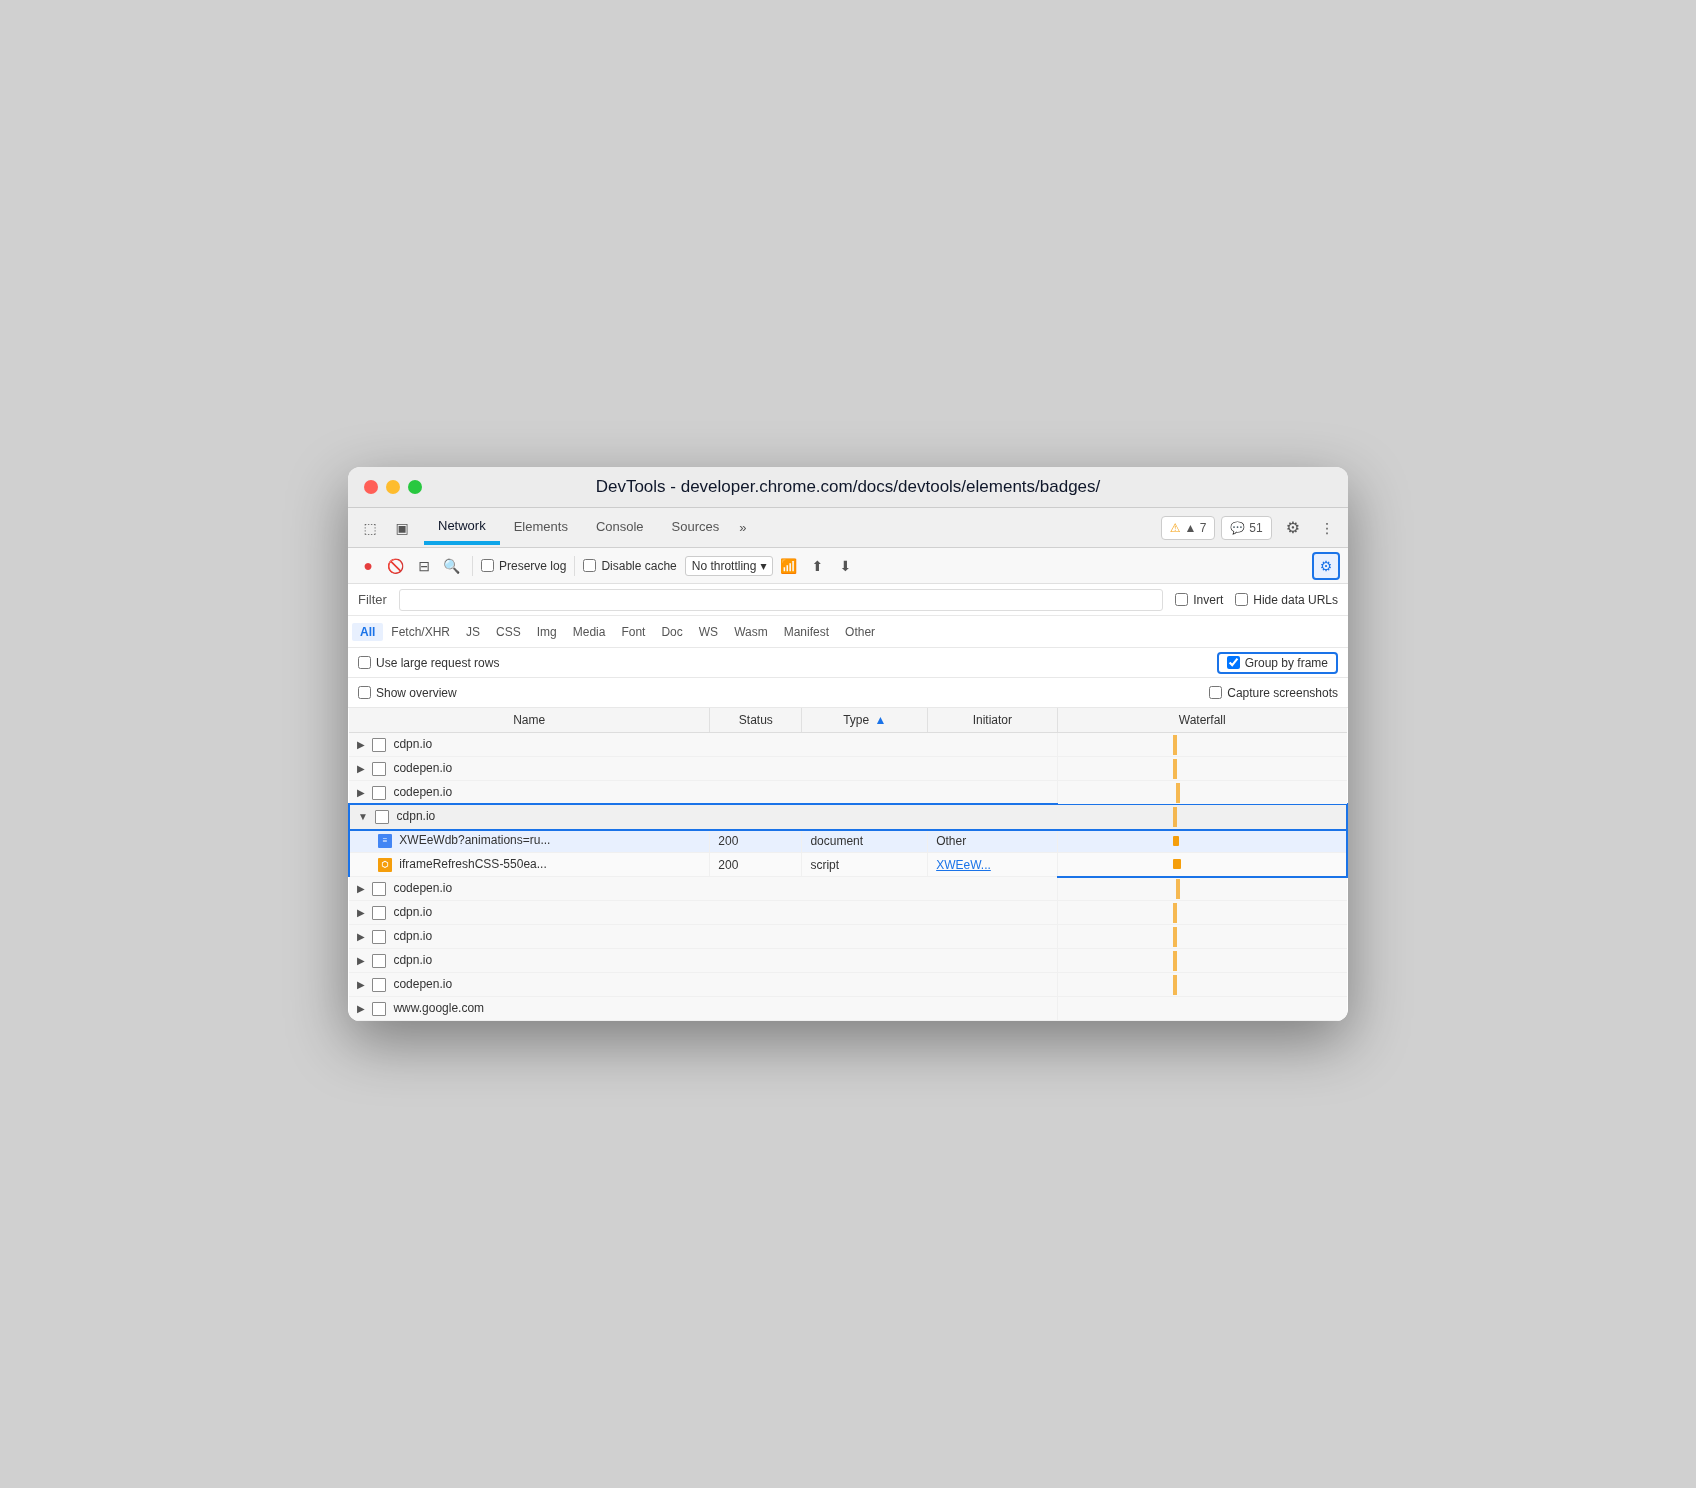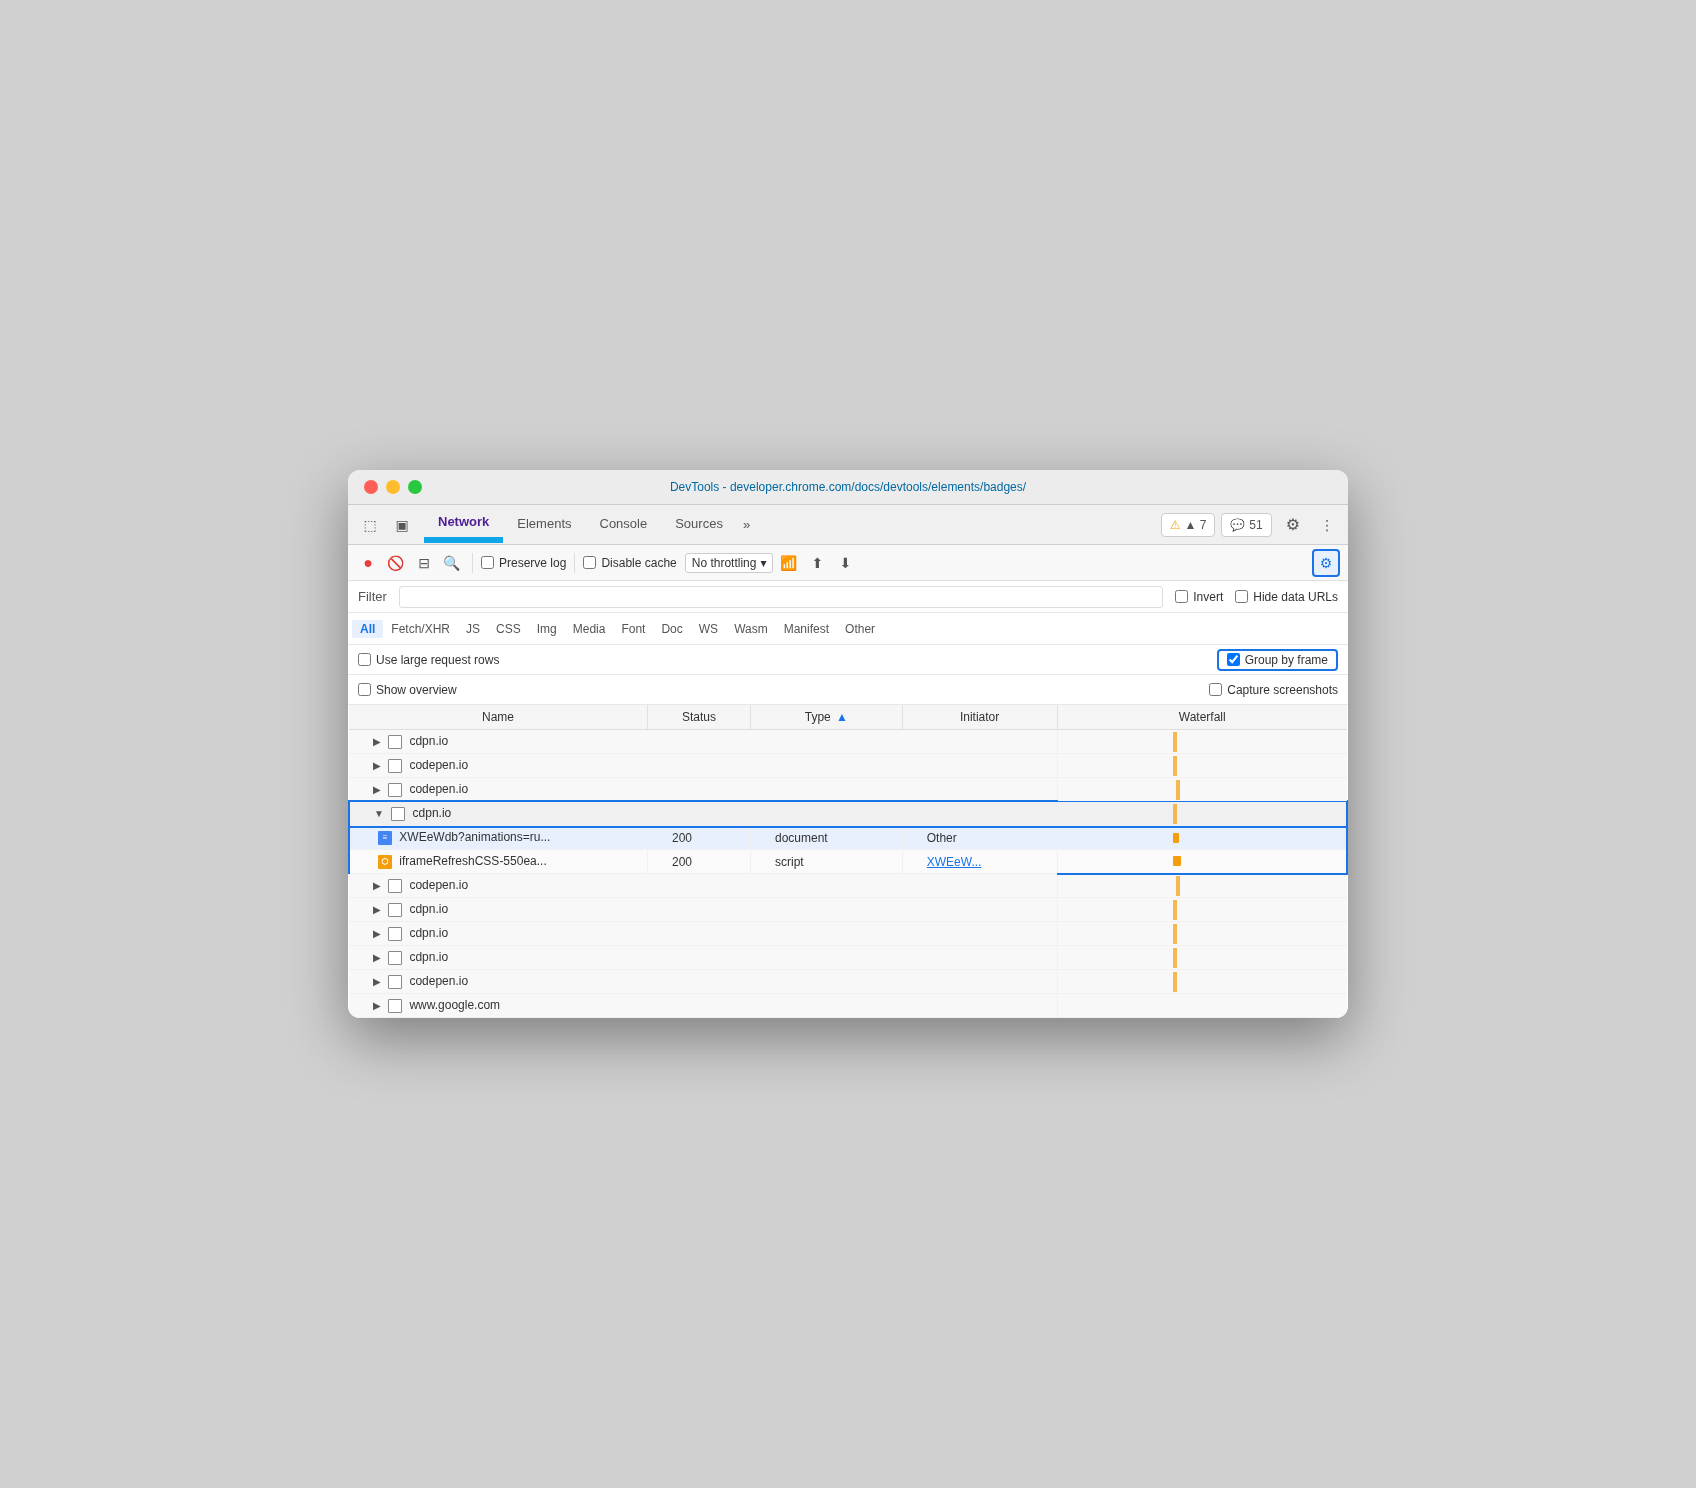--- a/index.html
+++ b/index.html
@@ -36,22 +36,22 @@
     }
     .traffic-light {
       width: 14px;
       height: 14px;
       border-radius: 50%;
     }
     .tl-red { background: #ff5f57; }
     .tl-yellow { background: #febc2e; }
     .tl-green { background: #28c840; }
     .title-text {
-      font-size: 12px;
-      color: #0369a1;
+      font-size: 17px;
+      color: #0f172a;
       font-weight: 500;
     }
     .devtools-body {
       background: #ffffff;
     }
     
     .top-tabs {
       display: flex;
       align-items: center;
       background: #f0f0f0;
@@ -79,23 +79,23 @@
     }
     .tab-item {
       padding: 8px 14px;
       font-size: 13px;
       cursor: pointer;
       color: #555;
       border-bottom: 2px solid transparent;
       white-space: nowrap;
     }
     .tab-item.active {
-      color: #4c1d95;
-      border-bottom: 6px solid #0ea5e9;
-      font-weight: 700;
+      color: #0f172a;
+      border-bottom: 4px solid #0ea5e9;
+      font-weight: 400;
     }
     .tab-overflow {
       padding: 8px 6px;
       font-size: 13px;
       color: #555;
       cursor: pointer;
     }
     .top-tabs-right {
       margin-left: auto;
       display: flex;
@@ -268,21 +268,21 @@
       padding: 5px 8px;
       text-align: center;
       font-weight: 500;
       color: #333;
       font-size: 12px;
       white-space: nowrap;
     }
     .network-table th:last-child { border-right: none; }
     .sort-arrow { color: #1a73e8; margin-left: 2px; }
     .network-table td {
-      padding: 4px 24px;
+      padding: 4px 8px;
       border-bottom: 1px solid #f0f0f0;
       border-right: 1px solid #f0f0f0;
       color: #333;
       font-size: 12px;
       white-space: nowrap;
       overflow: hidden;
       text-overflow: ellipsis;
       max-width: 200px;
       margin-top: 13px;
     }

